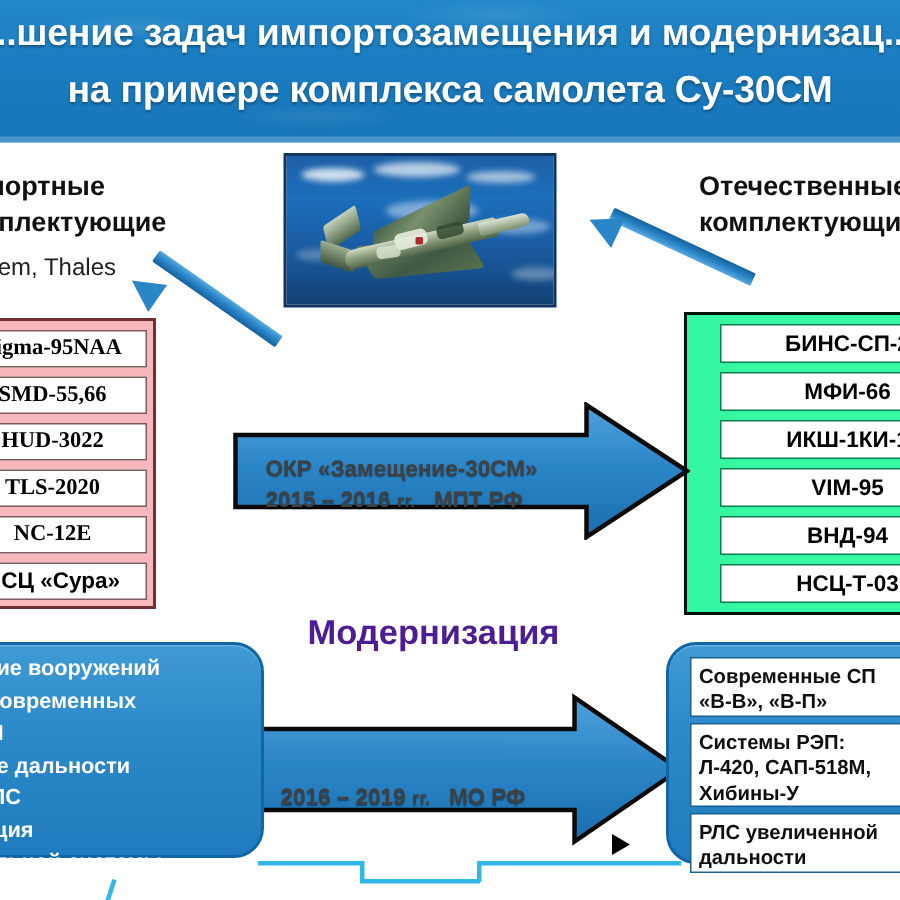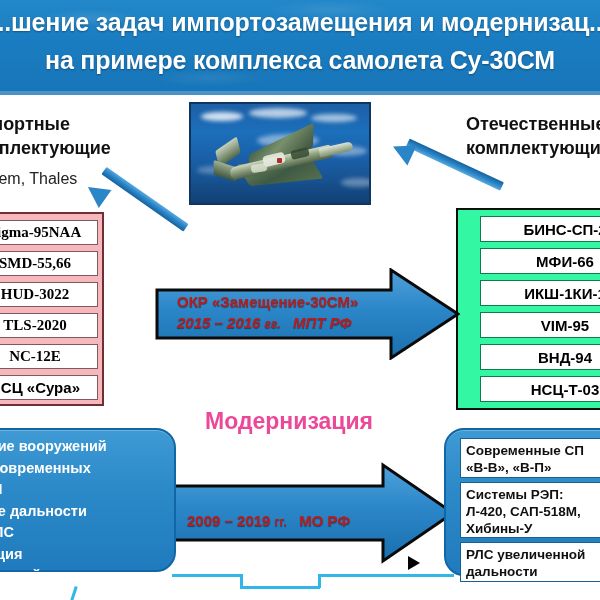--- a/index.html
+++ b/index.html
@@ -145,31 +145,32 @@
   .panel-left .chip.sans{font-family:"Liberation Sans","DejaVu Sans",sans-serif;}
   .panel-right .chip{
     left:22px;width:170px;height:26px;border:1px solid #0f7a4c;
     font-size:15px;
   }
 
   
   .block-arrow{position:absolute;}
   .block-arrow svg{display:block;}
   .ba-label{
-    position:absolute;color:#b91c1c;font-weight:bold;text-shadow:0 1px 1px rgba(0,0,0,.45);
+    position:absolute;color:#404040;font-weight:bold;text-shadow:0 1px 1px rgba(0,0,0,.45);
     white-space:nowrap;
+    margin-top:11px;
   }
   .ba-l1{font-size:15px;line-height:19px;}
   .ba-l2{font-size:15px;line-height:19px;}
   .ba-small{font-size:12px;}
 
   
   .modern-cap{
     position:absolute;left:205px;top:408px;
-    font-size:23px;font-weight:bold;color:#ec4899;
+    font-size:23px;font-weight:bold;color:#4c1d95;
     text-shadow:0 1px 1px rgba(255,255,255,.6);white-space:nowrap;
   }
 
   
   .round-box{
     position:absolute;box-sizing:border-box;
     background:linear-gradient(180deg,#3f9ad4 0%,#2d8ac9 40%,#1f7bbd 100%);
     border:2px solid #1166a6;border-radius:18px;
     box-shadow:inset 0 1px 0 rgba(255,255,255,.25);
   }
@@ -274,40 +275,40 @@
       <defs>
         <linearGradient id="gA" x1="0" y1="0" x2="0" y2="1">
           <stop offset="0%" stop-color="#4fa2da"></stop>
           <stop offset="45%" stop-color="#2b86c8"></stop>
           <stop offset="100%" stop-color="#1a6fae"></stop>
         </linearGradient>
       </defs>
       <polygon points="2,22 236,22 236,2 303,46 236,90 236,70 2,70" fill="url(#gA)" stroke="#0a0a0a" stroke-width="3"></polygon>
     </svg>
     <div class="ba-label ba-l1" style="left:22px;top:24px;">ОКР «Замещение-30СМ»</div>
-    <div class="ba-label ba-l2" style="left:22px;top:45px;font-style:italic;">
+    <div class="ba-label ba-l2" style="left:22px;top:45px;">
       <span>2015 – 2016</span><span>&nbsp;</span><span class="ba-small">гг.</span><span>&nbsp;&nbsp;&nbsp;</span><span>МПТ РФ</span>
     </div>
   </div>
 
   <div class="modern-cap">Модернизация</div>
 
   <div class="block-arrow" style="left:165px;top:462px;">
     <svg width="290" height="102" viewBox="0 0 290 102">
       <defs>
         <linearGradient id="gB" x1="0" y1="0" x2="0" y2="1">
           <stop offset="0%" stop-color="#4fa2da"></stop>
           <stop offset="45%" stop-color="#2b86c8"></stop>
           <stop offset="100%" stop-color="#1a6fae"></stop>
         </linearGradient>
       </defs>
       <polygon points="2,24 218,24 218,3 288,51 218,99 218,78 2,78" fill="url(#gB)" stroke="#0a0a0a" stroke-width="3"></polygon>
     </svg>
     <div class="ba-label ba-l2" style="left:22px;top:49px;">
-      <span>2009 – 2019</span><span>&nbsp;</span><span class="ba-small">гг.</span><span>&nbsp;&nbsp;&nbsp;</span><span>МО РФ</span>
+      <span>2016 – 2019</span><span>&nbsp;</span><span class="ba-small">гг.</span><span>&nbsp;&nbsp;&nbsp;</span><span>МО РФ</span>
     </div>
   </div>
 
   <div class="round-box rb-left"></div>
   <div class="rb-left-text">
     <div>...вание вооружений</div>
     <div>...ка современных</div>
     <div>...РЭП</div>
     <div>...ение дальности</div>
     <div>...я РЛС</div>

